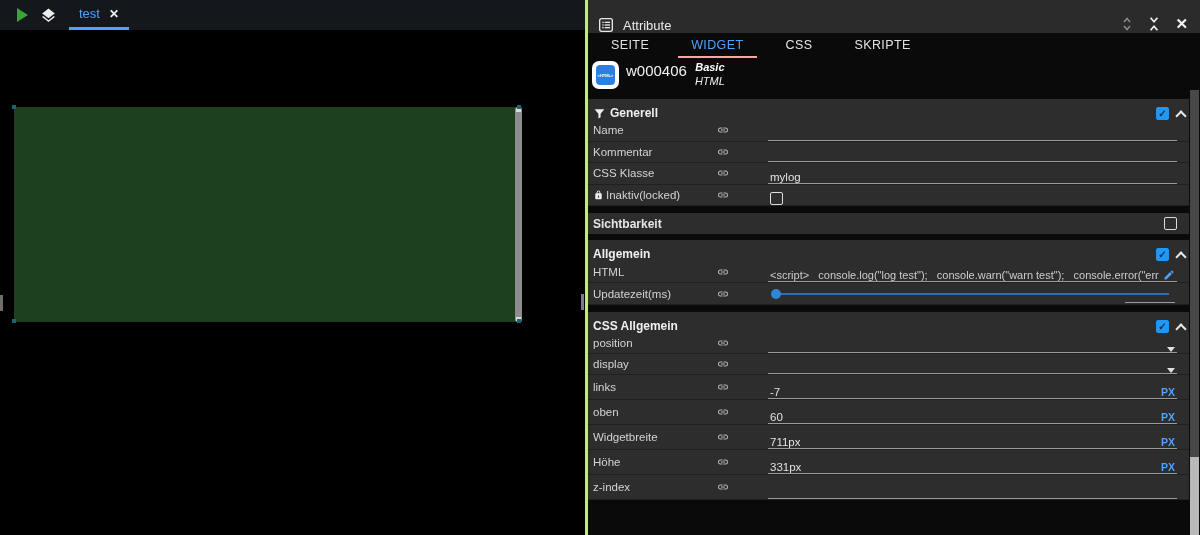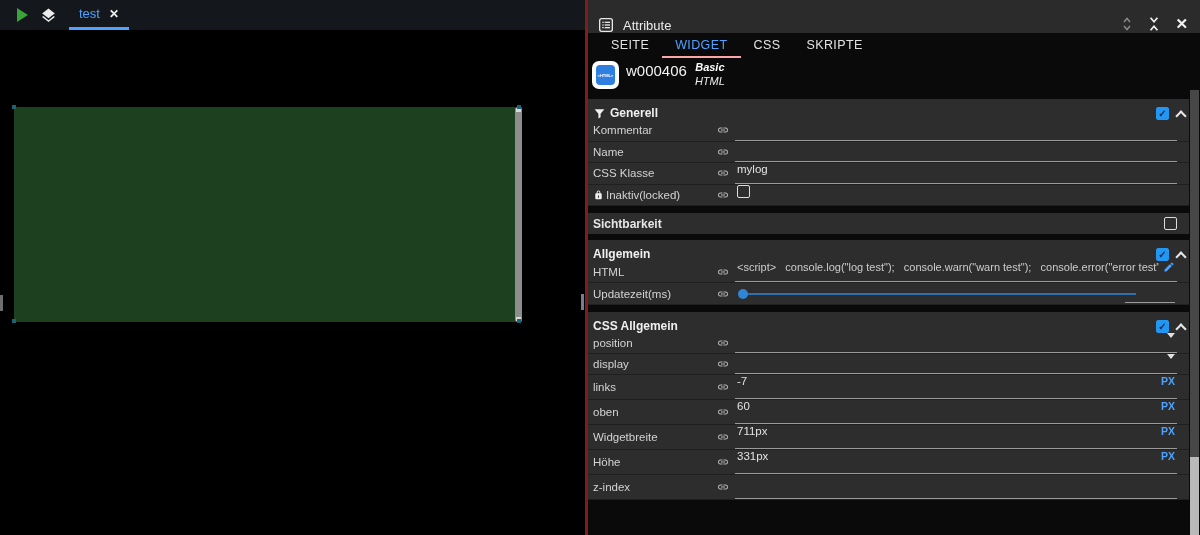--- a/index.html
+++ b/index.html
@@ -1,18 +1,18 @@
 <!DOCTYPE html>
 <html><head>
 <meta charset="utf-8">
 <style>
   * { margin:0; padding:0; box-sizing:border-box; }
   html,body { width:1200px; height:535px; background:#000; overflow:hidden;
     font-family:"Liberation Sans", sans-serif; }
-  .stage { position:relative; width:1200px; height:535px; background:#7f1d1d; }
+  .stage { position:relative; width:1200px; height:535px; background:#bef264; }
 
   
   .left { position:absolute; left:0; top:0; width:585px; height:535px; background:#000; }
   .tabbar { position:absolute; left:0; top:0; right:0; height:30px; background:#14171c;
     display:flex; align-items:center; }
   .play-btn { width:0; height:0; border-left:11px solid #3aa339; border-top:7px solid transparent;
     border-bottom:7px solid transparent; margin-left:17px; cursor:pointer; }
   .layers-btn { margin-left:12px; display:flex; align-items:center; cursor:pointer; }
   .tab { position:relative; margin-left:12px; height:30px; display:flex; align-items:center;
     padding:0 10px; cursor:pointer; border-bottom:3px solid #4da3ff; }
@@ -36,21 +36,21 @@
   
   .panel { position:absolute; left:588px; top:0; width:612px; height:535px; background:#0a0a0a; }
   .panel-header { position:absolute; left:0; top:0; right:0; height:33px; background:#2b2b2b;
     display:flex; align-items:flex-end; }
   .ph-icon { margin-left:10px; display:flex; }
   .ph-title { color:#eaeaea; font-size:13px; margin-left:9px; }
   .ph-controls { margin-left:auto; display:flex; align-items:center; gap:14px; margin-right:12px; }
   .ph-controls .ctl { cursor:pointer; display:flex; align-items:center; }
   .ph-close { color:#f2f2f2; font-size:15px; font-weight:bold; }
 
-  .panel-tabs { position:absolute; left:10px; top:38px; height:20px; display:flex; }
+  .panel-tabs { position:absolute; left:10px; top:38px; height:20px; display:flex;gap:16px; }
   .ptab { color:#e2e2e2; font-size:12.5px; letter-spacing:.4px; padding:0 13px 4px 13px;
     cursor:pointer; font-weight:500; }
   .ptab .tl { pointer-events:none; }
   .ptab.active { color:#4da3ff; border-bottom:2px solid #fca5a5; }
 
   .widget-row { position:absolute; left:4px; top:60px; height:36px; display:flex; align-items:flex-start; }
   .w-icon { width:27px; height:28px; background:#fff; border-radius:7px; display:flex;
     align-items:center; justify-content:center; margin-top:1px; }
   .w-icon-inner { width:19px; height:20px; background:#2f7fe0; border-radius:4px; color:#fff;
     font-size:4px; font-weight:bold; display:flex; align-items:center; justify-content:center; }
@@ -82,22 +82,22 @@
   .row { display:flex; align-items:center; padding-left:5px; background:#2d2d2d;
     border-bottom:1px solid #202020; height:21.5px; }
   .sec-i2 .row { height:22px; }
   .sec-i3 .row.t-select { height:21px; }
   .sec-i3 .row.t-px { height:25px; }
   .rlabel { width:124px; color:#d3d3d3; font-size:11.5px; overflow:hidden; white-space:nowrap;
     flex:0 0 auto; }
   .has-lock .rlabel { width:111px; }
   .lock { display:flex; margin-right:2px; flex:0 0 auto; }
   .link { width:14px; display:flex; flex:0 0 auto; cursor:pointer; margin-right:4px; }
-  .field { flex:1; height:100%; margin-right:12px; display:flex; align-items:flex-start;
-    border-bottom:1px solid #9a9a9a; position:relative; padding:0 2px; cursor:text; min-width:0; }
+  .field { flex:1; height:100%; margin-right:12px; display:flex; align-items:flex-end;
+    border-bottom:1px solid #9a9a9a; position:relative; padding:0 2px; cursor:text; min-width:0;margin-left:33px; }
   .t-checkbox .field, .t-slider .field { border-bottom:none; }
   .val { color:#e2e2e2; font-size:11.5px; white-space:pre; overflow:hidden; }
   .t-code .val { color:#cccccc; font-size:11px; flex:1; }
   .unit { margin-left:auto; color:#4da3ff; font-size:10.5px; font-weight:600; cursor:pointer;
     flex:0 0 auto; }
   .caret { margin-left:auto; width:0; height:0; border-left:4.5px solid transparent;
     border-right:4.5px solid transparent; border-top:5px solid #e0e0e0; cursor:pointer; flex:0 0 auto; }
   .pencil { margin-left:4px; display:flex; cursor:pointer; flex:0 0 auto; }
   .slider { position:relative; width:100%; height:100%; cursor:pointer; }
   .slider .track { position:absolute; left:4px; width:395px; height:2px; background:#2e6fb0;
@@ -209,34 +209,34 @@
                 <path fill="#f0f0f0" d="M3 4h18l-7 8.5V19l-4 2v-8.5L3 4z"></path>
               </svg>
     </span>
     <span class="sec-title">Generell</span>
     <span class="spacer"></span>
     <span class="cbx checked">✓</span>
     <span class="chev"></span>
   </div>
           <div class="row t-text">
 
+    <span class="rlabel">Name</span>
+    <span class="link">
+      <svg width="12" height="12" viewBox="0 0 24 24">
+                <path fill="#b5b5b5" d="M3.9 12A3.1 3.1 0 0 1 7 8.9h4V7H7a5 5 0 0 0 0 10h4v-1.9H7A3.1 3.1 0 0 1 3.9 12zM8 13h8v-2H8v2zm9-6h-4v1.9h4a3.1 3.1 0 0 1 0 6.2h-4V17h4a5 5 0 0 0 0-10z"></path>
+              </svg>
+    </span>
+    <div class="field">
+      <span class="val"></span>
+
+    </div>
+  </div>
+          <div class="row t-text">
+
     <span class="rlabel">Kommentar</span>
-    <span class="link">
-      <svg width="12" height="12" viewBox="0 0 24 24">
-                <path fill="#b5b5b5" d="M3.9 12A3.1 3.1 0 0 1 7 8.9h4V7H7a5 5 0 0 0 0 10h4v-1.9H7A3.1 3.1 0 0 1 3.9 12zM8 13h8v-2H8v2zm9-6h-4v1.9h4a3.1 3.1 0 0 1 0 6.2h-4V17h4a5 5 0 0 0 0-10z"></path>
-              </svg>
-    </span>
-    <div class="field">
-      <span class="val"></span>
-
-    </div>
-  </div>
-          <div class="row t-text">
-
-    <span class="rlabel">Name</span>
     <span class="link">
       <svg width="12" height="12" viewBox="0 0 24 24">
                 <path fill="#b5b5b5" d="M3.9 12A3.1 3.1 0 0 1 7 8.9h4V7H7a5 5 0 0 0 0 10h4v-1.9H7A3.1 3.1 0 0 1 3.9 12zM8 13h8v-2H8v2zm9-6h-4v1.9h4a3.1 3.1 0 0 1 0 6.2h-4V17h4a5 5 0 0 0 0-10z"></path>
               </svg>
     </span>
     <div class="field">
       <span class="val"></span>
 
     </div>
   </div>

